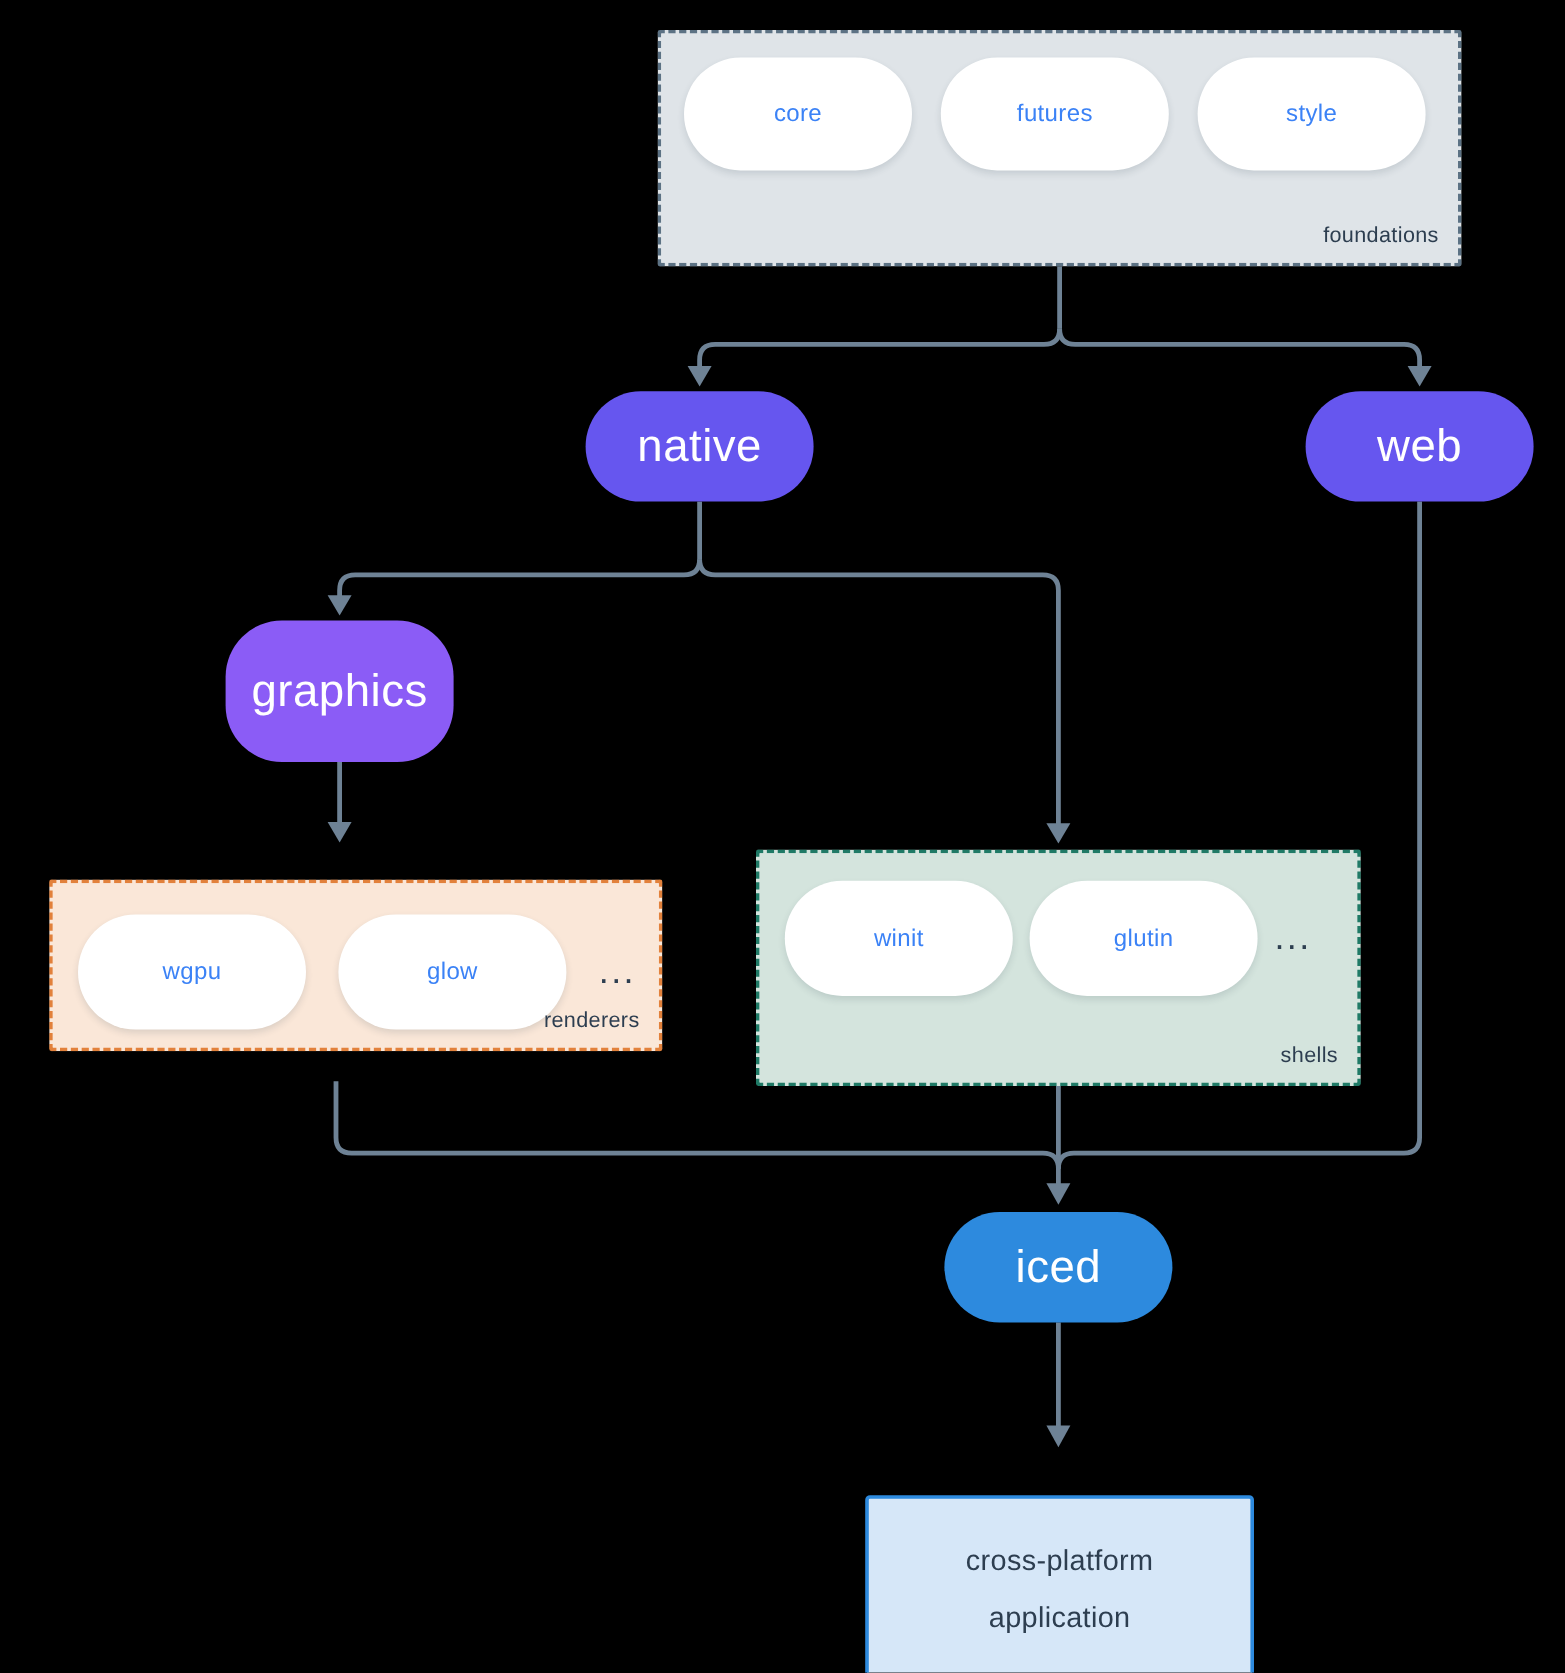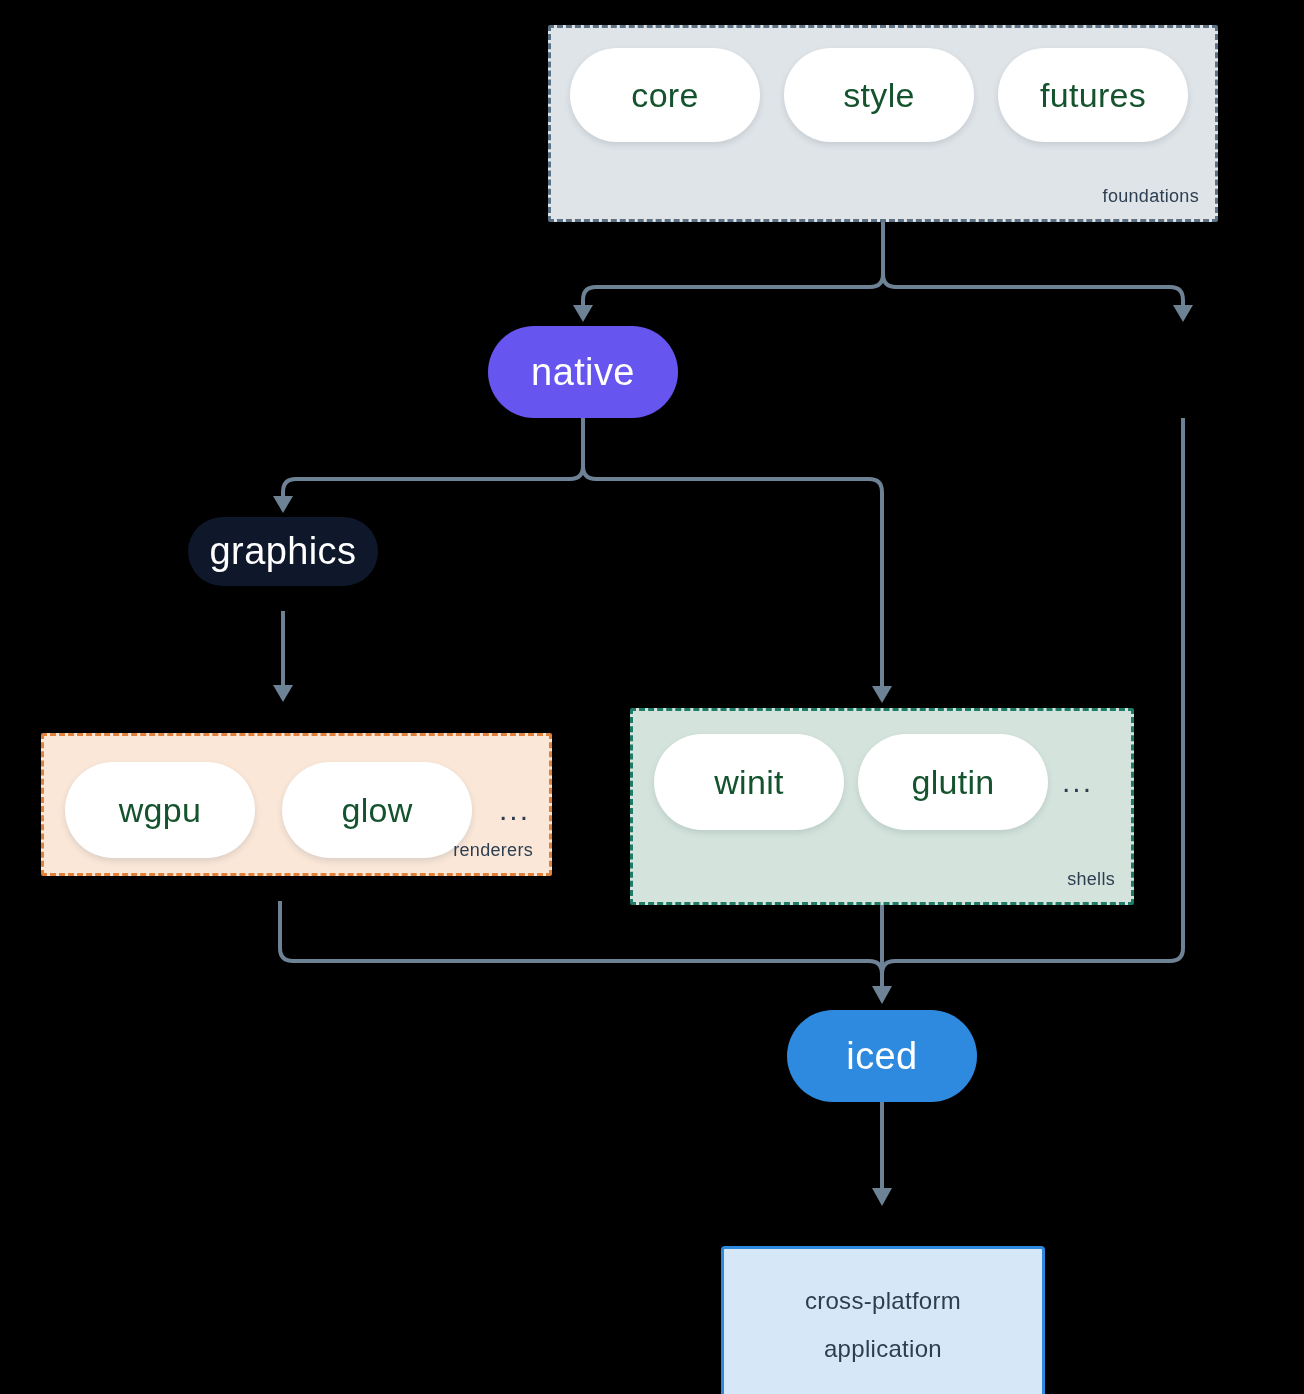--- a/index.html
+++ b/index.html
@@ -25,35 +25,35 @@
   
   .pill-row{position:absolute;display:flex;align-items:center;}
   .foundations .pill-row{left:19px;top:20px;gap:24px;}
   .renderers  .pill-row{left:21px;top:26px;gap:27px;}
   .shells     .pill-row{left:21px;top:23px;gap:14px;}
 
   .pill-white{
     display:flex;align-items:center;justify-content:center;
     min-width:190px;height:94px;padding:0 40px;box-sizing:border-box;
     background:#fff;border-radius:48px;
-    font-size:34px;color:#14532d;letter-spacing:.3px;
+    font-size:20px;color:#3b82f6;letter-spacing:.3px;
     box-shadow:0 3px 6px rgba(45,62,80,.14);
   }
   .renderers .pill-white,.shells .pill-white{height:96px;}
   .ellipsis{font-size:30px;color:#2D3E50;letter-spacing:2px;}
 
   
   .node-pill{
     position:absolute;display:flex;align-items:center;justify-content:center;
     width:190px;height:92px;border-radius:46px;
     font-size:38px;color:#fff;letter-spacing:.4px;z-index:2;
   }
   .node-pill.native{left:488px;top:326px;background:#6656EF;}
   .node-pill.web{left:1088px;top:326px;background:#6656EF;}
-  .node-pill.graphics{left:188px;top:517px;width:190px;height:69px;border-radius:47px;background:#0f172a;}
+  .node-pill.graphics{left:188px;top:517px;width:190px;height:118px;border-radius:47px;background:#8b5cf6;}
   .node-pill.iced{left:787px;top:1010px;background:#2D8ADE;}
 
   
   .app-box{
     position:absolute;left:721px;top:1212px;width:324px;height:157px;
     box-sizing:border-box;background:#D6E7F8;border:3px solid #2D8ADE;border-radius:4px;
     display:flex;align-items:center;justify-content:center;text-align:center;
     font-size:24px;line-height:48px;color:#2D3E50;letter-spacing:.3px;
     padding:0 28px;z-index:2;margin-top:34px;
   }
@@ -84,27 +84,28 @@
       <polygon points="872,686 892,686 882,703"></polygon>
       <polygon points="273,685 293,685 283,702"></polygon>
       <polygon points="872,986 892,986 882,1004"></polygon>
       <polygon points="872,1188 892,1188 882,1206"></polygon>
     </g>
   </svg>
 
   <div class="group foundations">
     <div class="pill-row">
       <div class="pill-white">core</div>
+      <div class="pill-white">futures</div>
       <div class="pill-white">style</div>
-      <div class="pill-white">futures</div>
     </div>
     <div class="group-label">foundations</div>
   </div>
 
   <div class="node-pill native">native</div>
+  <div class="node-pill web">web</div>
 
   <div class="node-pill graphics">graphics</div>
 
   <div class="group renderers">
     <div class="pill-row">
       <div class="pill-white">wgpu</div>
       <div class="pill-white">glow</div>
       <div class="ellipsis">...</div>
     </div>
     <div class="group-label">renderers</div>

